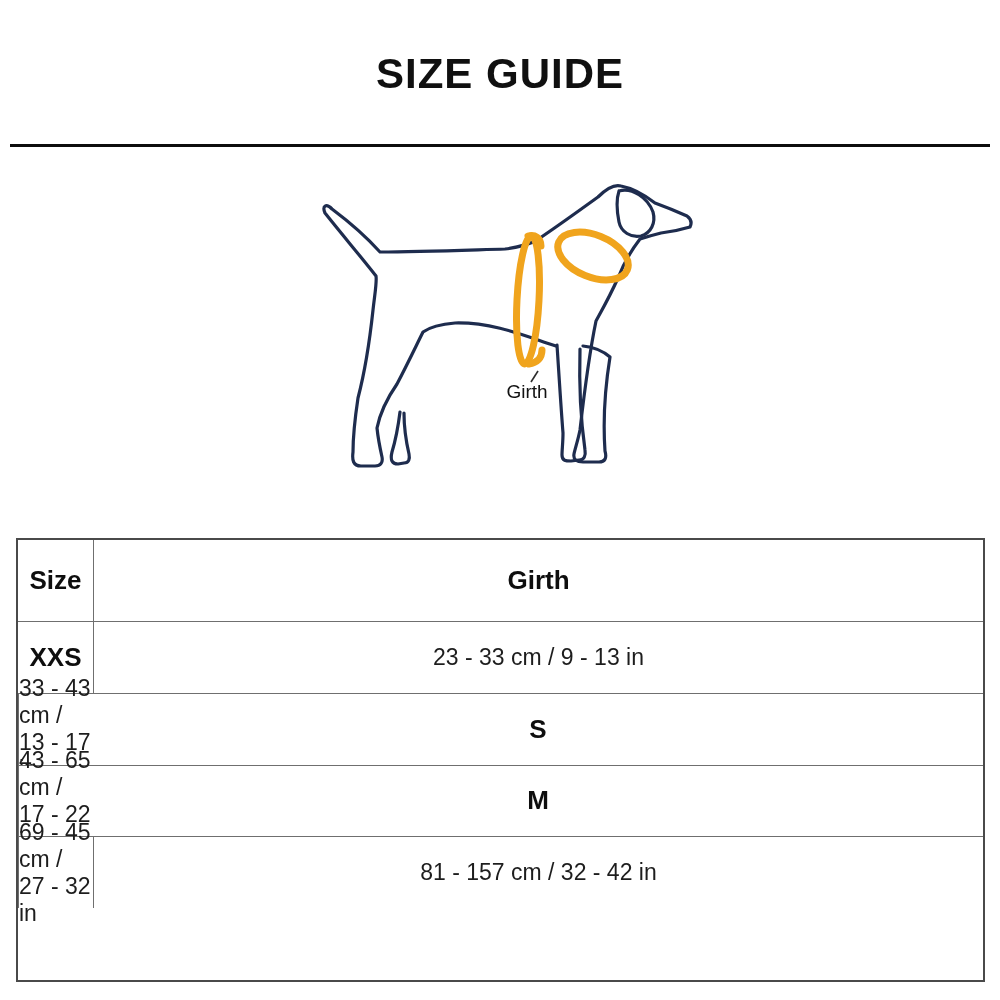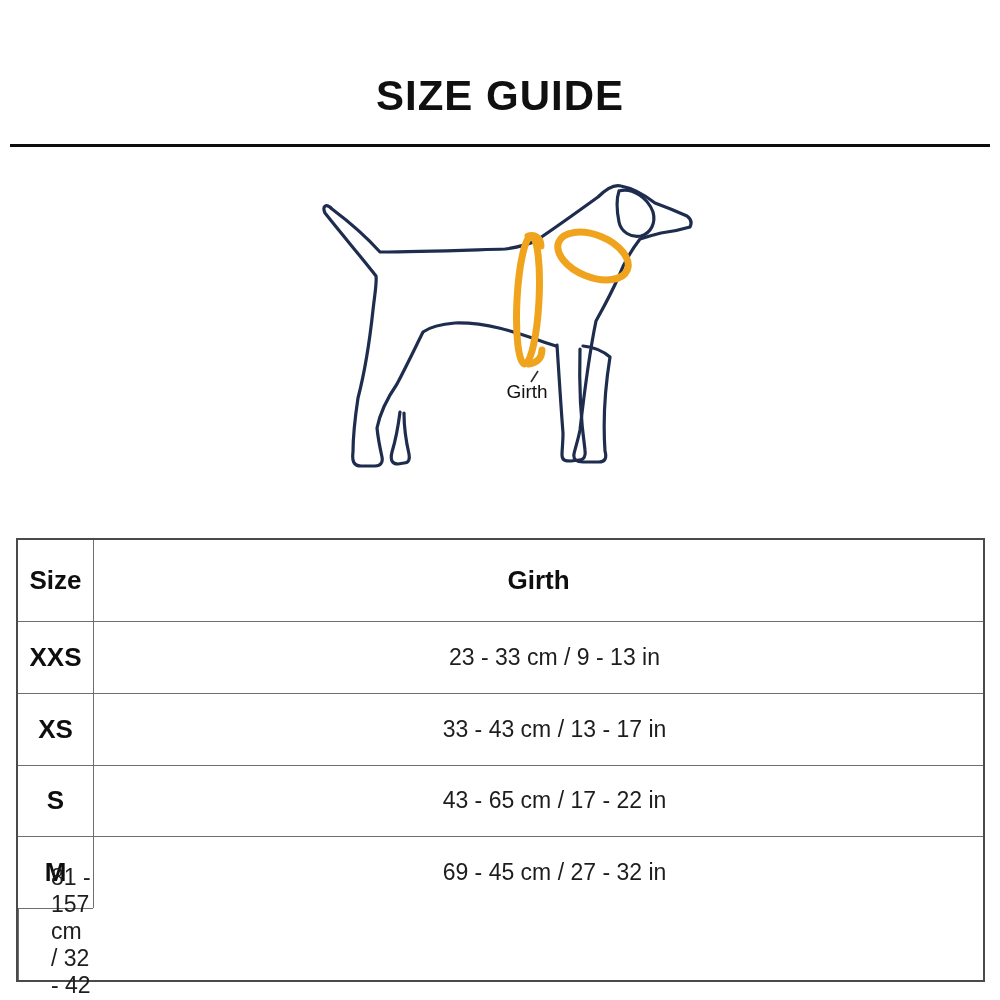--- a/index.html
+++ b/index.html
@@ -10,21 +10,21 @@
   body {
     width: 1000px;
     height: 1000px;
     position: relative;
     font-family: "Liberation Sans", sans-serif;
     color: #111111;
     overflow: hidden;
   }
   .page-title {
     position: absolute;
-    top: 72px;
+    top: 50px;
     left: 0;
     width: 1000px;
     margin: 0;
     text-align: center;
     font-size: 42px;
     font-weight: 700;
     letter-spacing: 1px;
     color: #101010;
   }
   .title-divider {
@@ -71,21 +71,20 @@
   }
   .cell.size-label {
     font-size: 26px;
     font-weight: 700;
     color: #0e0e0e;
   }
   .cell.value {
     font-size: 23px;
     font-weight: 400;
     color: #1d1d1d;
-    padding-left: 32px;
   }
   .girth-text {
     font-family: "Liberation Sans", sans-serif;
     font-size: 19px;
     fill: #111111;
   }
 </style>
 </head>
 <body>
 
@@ -162,21 +161,20 @@
   </svg>
 </div>
 
 <div class="size-table">
   <div class="cell head">Size</div>
   <div class="cell head col2">Girth</div>
 
   <div class="cell size-label rowline">XXS</div>
   <div class="cell value col2 rowline">23 - 33 cm / 9 - 13 in</div>
 
-  <div class="cell size-label rowline">XS</div>
   <div class="cell value col2 rowline">33 - 43 cm / 13 - 17 in</div>
 
   <div class="cell size-label rowline">S</div>
   <div class="cell value col2 rowline">43 - 65 cm / 17 - 22 in</div>
 
   <div class="cell size-label rowline">M</div>
   <div class="cell value col2 rowline">69 - 45 cm / 27 - 32 in</div>
 
   <div class="cell value col2 rowline">81 - 157 cm / 32 - 42 in</div>
 </div>

